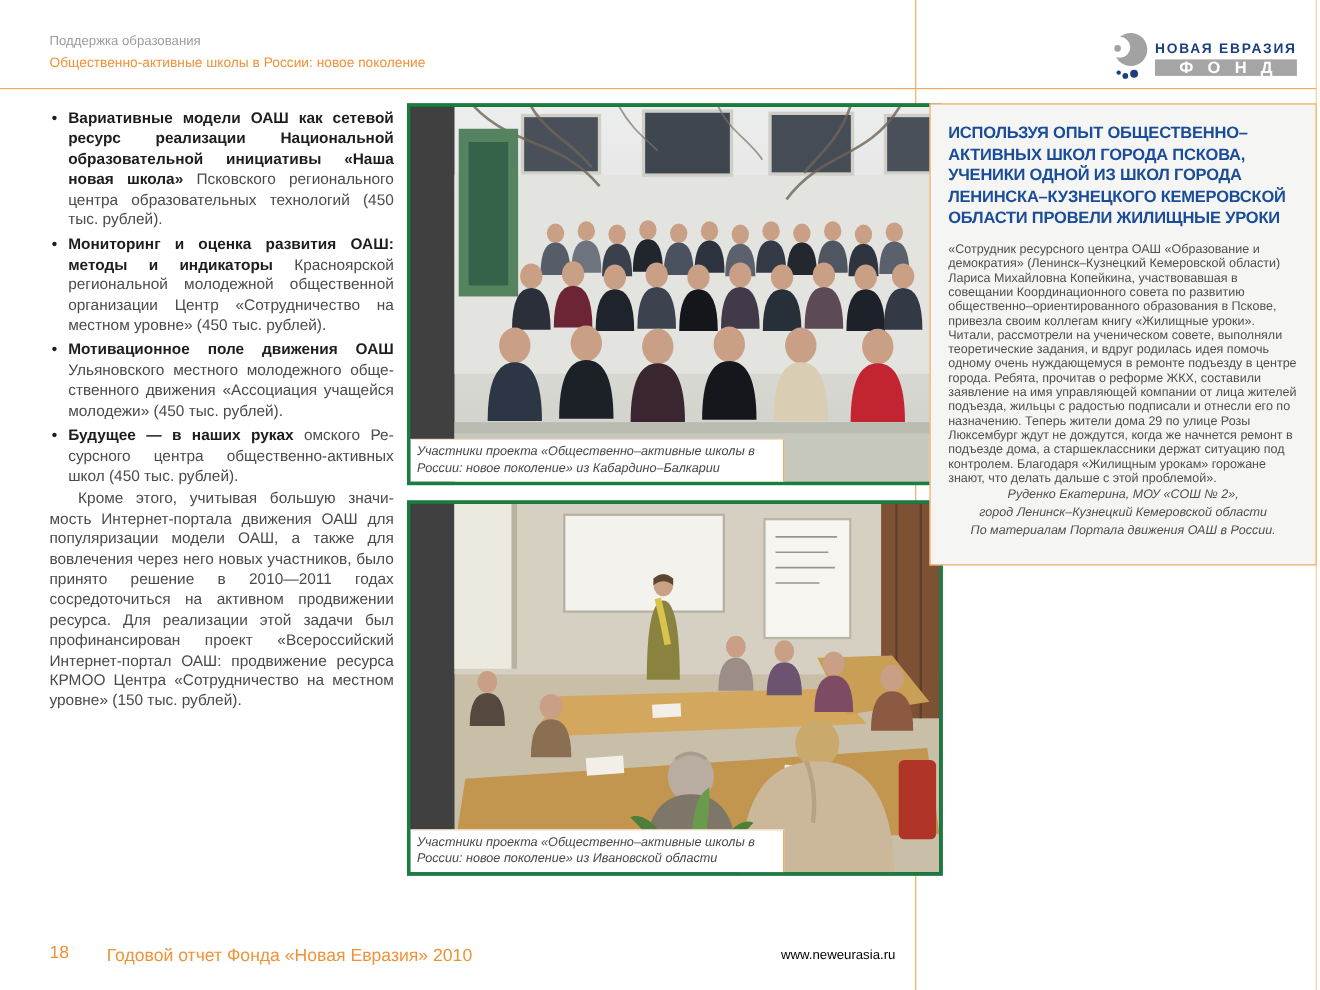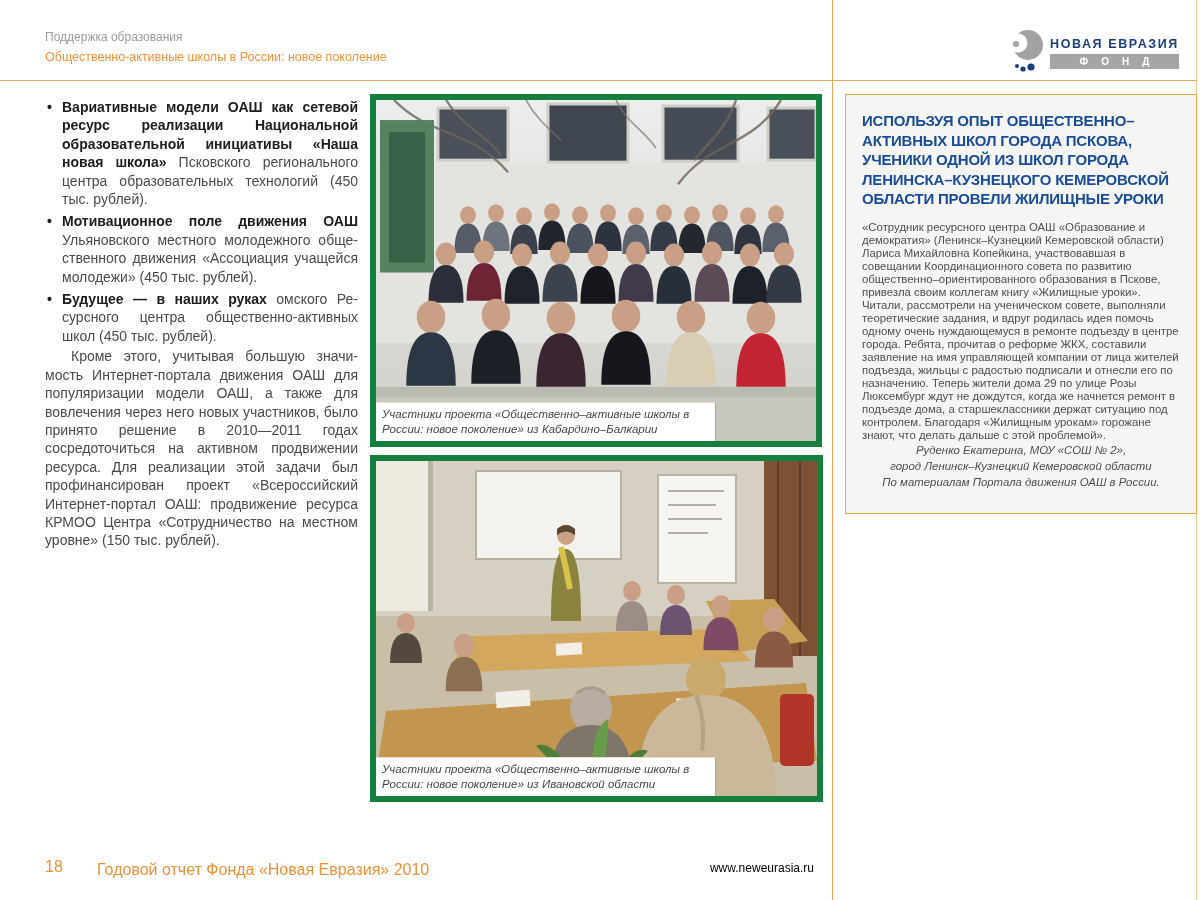--- a/index.html
+++ b/index.html
@@ -9,32 +9,32 @@
   .h-rule{position:absolute;left:0;top:80px;width:1197px;height:1px;background:#f2a75c;}
   .v-rule-main{position:absolute;left:832px;top:0;width:1px;height:900px;background:#eda558;}
   .v-rule-edge{position:absolute;left:1196px;top:0;width:1px;height:900px;background:#f6c891;}
   
   .kicker{position:absolute;left:45px;top:30px;font-size:12px;color:#9c9c9c;}
   .headline{position:absolute;left:45px;top:50px;font-size:12.5px;color:#ee9238;}
   .logo{position:absolute;left:1003px;top:28px;display:flex;align-items:flex-start;gap:1px;}
   .logo svg{width:46px;height:48px;display:block;}
   .logo-text{padding-top:9px;}
   .logo-name{font-size:12.5px;font-weight:bold;color:#1b3e7c;letter-spacing:1.6px;white-space:nowrap;}
-  .logo-bar{margin-top:3px;background:#a5a5a5;color:#ffffff;font-size:10px;font-weight:bold;
+  .logo-bar{margin-top:3px;background:#a5a5a5;color:#ffffff;font-size:15px;font-weight:bold;
             height:15px;line-height:15px;text-align:center;letter-spacing:13px;text-indent:13px;}
   
   .col-left{position:absolute;left:45px;top:94px;width:313px;font-size:14px;line-height:18.4px;
             color:#4a4a4a;text-align:justify;}
   .col-left ul{margin:0;padding:0;list-style:none;}
   .col-left li{position:relative;padding-left:17px;margin:4px 0 1px 0;}
   .col-left li::before{content:"\2022";position:absolute;left:2px;top:0;color:#1d1d1d;font-weight:bold;}
   .col-left .lead{font-weight:bold;color:#1d1d1d;}
   .col-left .para{margin:2px 0 0 0;text-indent:26px;}
   
-  .photo{position:absolute;border:6px solid #15803d;background:#404040;overflow:hidden;}
+  .photo{position:absolute;border:3px solid #15803d;background:#404040;overflow:hidden;padding-left:40px;}
   .photo svg{display:block;width:100%;height:100%;}
   .photo-1{left:370px;top:94px;width:440px;height:341px;}
   .photo-2{left:370px;top:455px;width:441px;height:335px;}
   .caption{position:absolute;left:0;bottom:0;width:325px;background:#ffffff;
            border-top:1px solid #f2ddc2;border-right:1px solid #e8953f;
            font-size:11.5px;font-style:italic;color:#474747;line-height:14.5px;
            padding:4px 8px 5px 6px;}
   
   .info-box{position:absolute;left:845px;top:94px;width:352px;height:420px;box-sizing:border-box;
             background:#f5f5f3;border:1px solid #f0a44f;padding:16px 16px 14px 16px;}
@@ -73,20 +73,23 @@
       <div class="logo-bar">ФОНД</div>
     </div>
   </div>
 
   <section class="col-left">
     <ul>
       <li>
         <span class="lead">Вариативные модели ОАШ как се­тевой ресурс реализации Нацио­нальной образовательной инициа­тивы «Наша новая школа»</span><span> Псковского регионального центра образовательных тех­нологий (450 тыс. рублей).</span>
       </li>
       <li>
+        <span class="lead">Мониторинг и оценка развития ОАШ: методы и индикаторы</span><span> Красно­ярской региональной молодежной общест­венной организации Центр «Сотрудничество на местном уровне» (450 тыс. рублей).</span>
+      </li>
+      <li>
         <span class="lead">Мотивационное поле движения ОАШ</span><span> Ульяновского местного молодежного обще­ственного движения «Ассоциация учащейся молодежи» (450 тыс. рублей).</span>
       </li>
       <li>
         <span class="lead">Будущее — в наших руках</span><span> омского Ре­сурсного центра общественно-активных школ (450 тыс. рублей).</span>
       </li>
     </ul>
     <p class="para">Кроме этого, учитывая большую значи­мость Интернет-портала движения ОАШ для по­пуляризации модели ОАШ, а также для вовлече­ния через него новых участников, было принято решение в 2010—2011 годах сосредоточиться на активном продвижении ресурса. Для реали­зации этой задачи был профинансирован проект «Всероссийский Интернет-портал ОАШ: про­движение ресурса КРМОО Центра «Сотрудни­чество на местном уровне» (150 тыс. рублей).</p>
   </section>
 
   <figure class="photo photo-1" style="margin:0">

